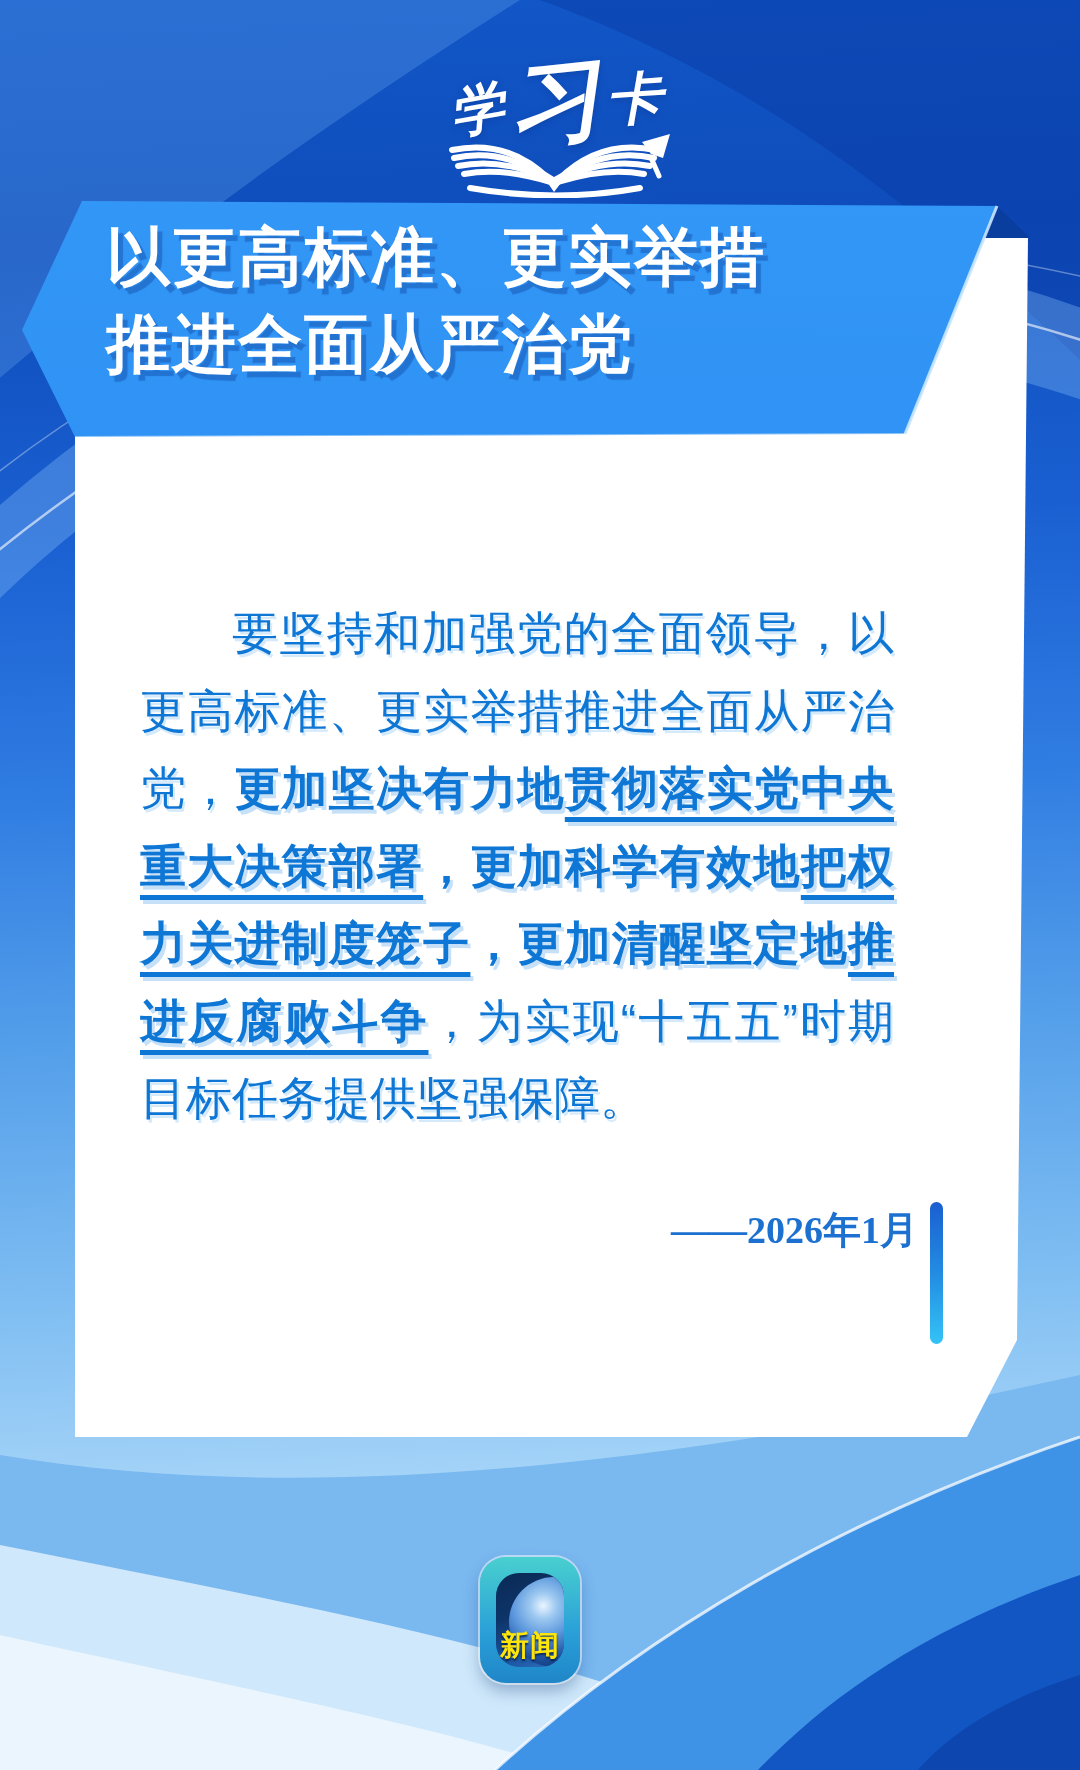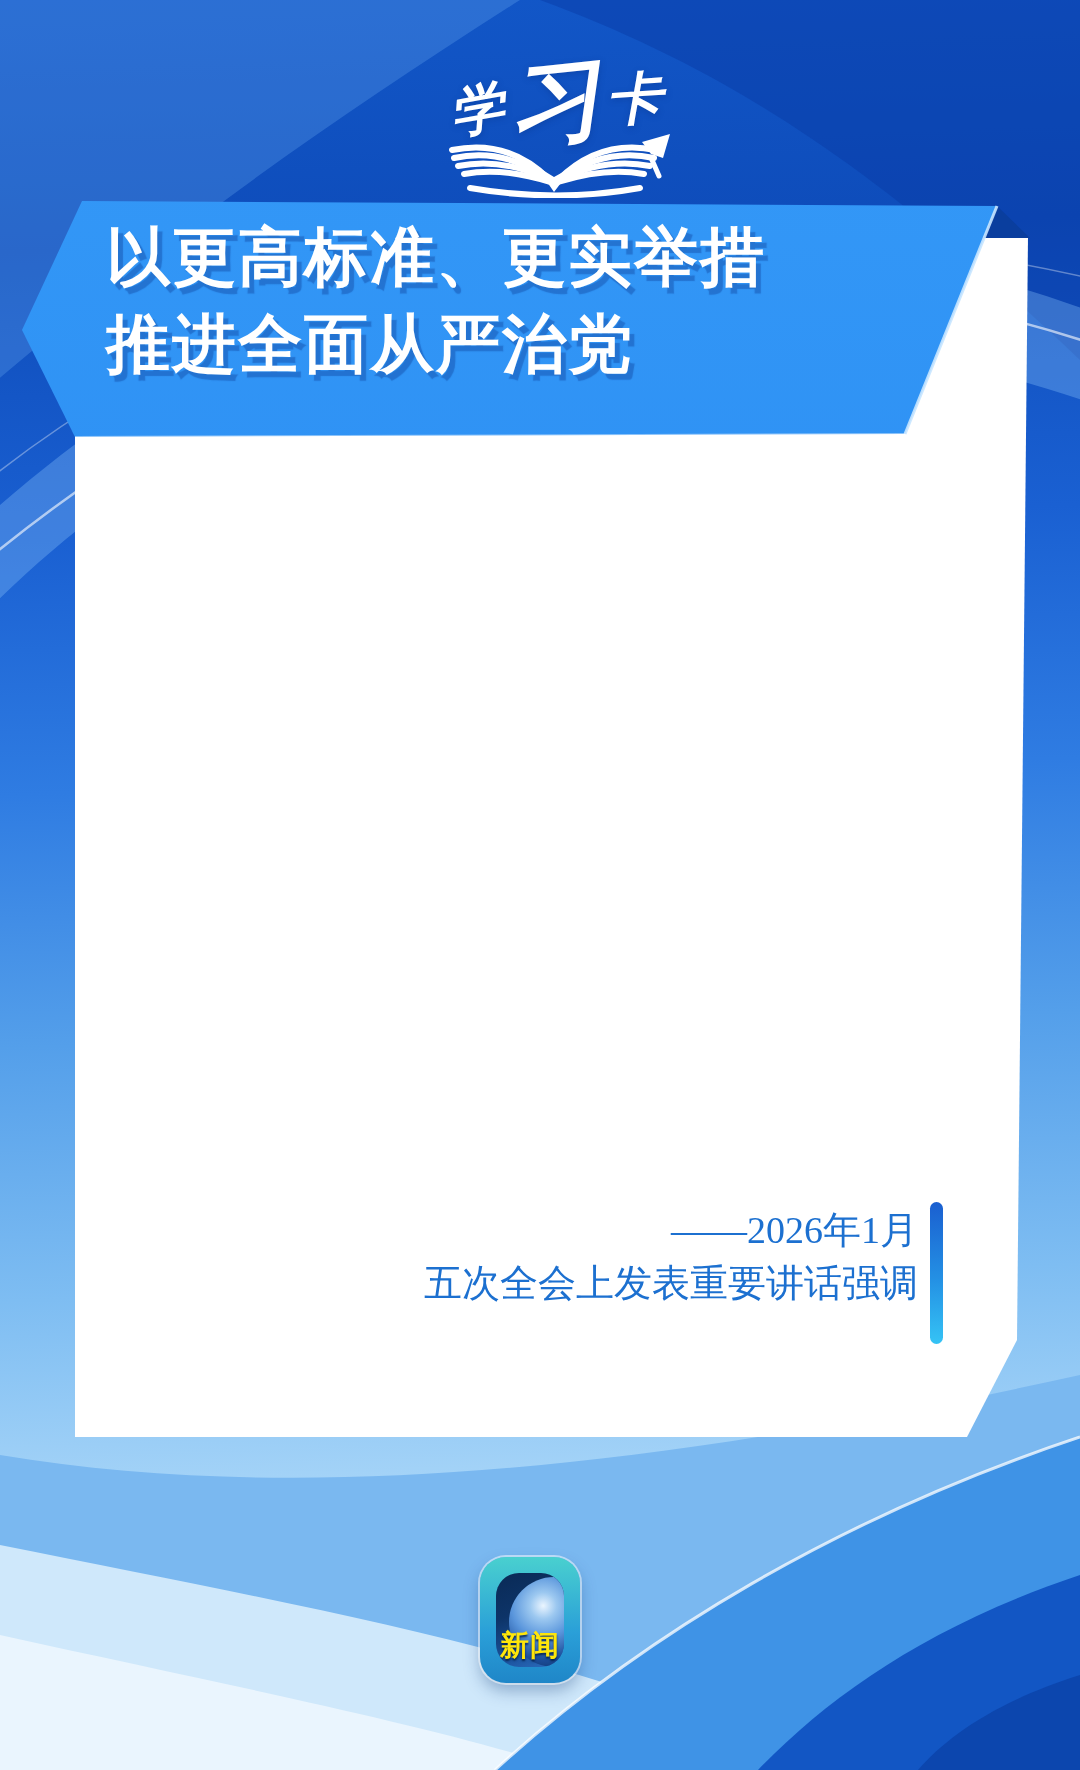--- a/index.html
+++ b/index.html
@@ -33,21 +33,21 @@
   
   .quote{position:absolute;left:140px;top:549px;width:754px;z-index:4;
     font-size:46px;line-height:77.5px;color:#0e76d4;
     text-align:justify;text-justify:inter-ideograph;text-indent:92px;
     text-shadow:2px 3px 0 rgba(170,212,245,.5);}
   .quote .qb{font-weight:700;text-shadow:3px 4px 0 rgba(158,204,242,.6);}
   .quote .qu{text-decoration:underline;text-decoration-thickness:5px;text-underline-offset:13px;}
 
   
   .attr{position:absolute;right:162px;top:1204px;z-index:4;text-align:right;
-    font-family:"Liberation Serif",serif;font-weight:400;
+    font-family:"Liberation Serif",serif;font-weight:700;
     font-size:38px;line-height:53px;color:#1c70d0;}
   .attr-bar{position:absolute;left:930px;top:1202px;width:13px;height:142px;z-index:4;
     border-radius:7px;background:linear-gradient(180deg,#1a5fd0 0%,#2491e4 55%,#35c3f5 100%);}
 
   
   .top-logo{position:absolute;left:438px;top:42px;width:240px;height:150px;z-index:5;color:#fff;}
   .top-logo .ch{position:absolute;font-weight:900;font-style:italic;
     text-shadow:0 2px 6px rgba(10,50,130,.35);}
   .ch1{left:12px;top:32px;font-size:54px;transform:rotate(-10deg);}
   .ch2{left:70px;top:-2px;font-size:92px;transform:rotate(-6deg);}
@@ -108,24 +108,24 @@
   <h1 class="banner-title" style="position:absolute;z-index:4;">
     <div>以更高标准、更实举措</div>
     <div>推进全面从严治党</div>
   </h1>
 
   <svg class="edge-lines" width="1080" height="1770" viewBox="0 0 1080 1770">
     <path d="M997 206 L905 434" fill="none" stroke="rgba(200,230,255,0.9)" stroke-width="3"></path>
     <path d="M905 434 L75 437" fill="none" stroke="rgba(255,255,255,0.45)" stroke-width="2"></path>
   </svg>
 
+  <p class="quote"><span>要坚持和加强党的全面领导，以更高标准、更实举措推进全面从严治党，</span><span class="qb">更加坚决有力地</span><span class="qb qu">贯彻落实党中央重大决策部署</span><span class="qb">，更加科学有效地</span><span class="qb qu">把权力关进制度笼子</span><span class="qb">，更加清醒坚定地</span><span class="qb qu">推进反腐败斗争</span><span>，为实现“十五五”时期目标任务提供坚强保障。</span></p>
 
   <div class="attr">
     <div>——2026年1月</div>
-    <div>五次全会上发表重要讲话强调</div>
   </div>
   <div class="attr-bar"></div>
 
   <div class="top-logo">
     <span class="ch ch1">学</span>
     <span class="ch ch2">习</span>
     <span class="ch ch3">卡</span>
     <svg class="book" width="236" height="92" viewBox="0 0 236 92">
       <g stroke="#ffffff" stroke-width="6" fill="none" stroke-linecap="round">
         <path d="M112 74 C 84 46 52 36 14 44"></path>

